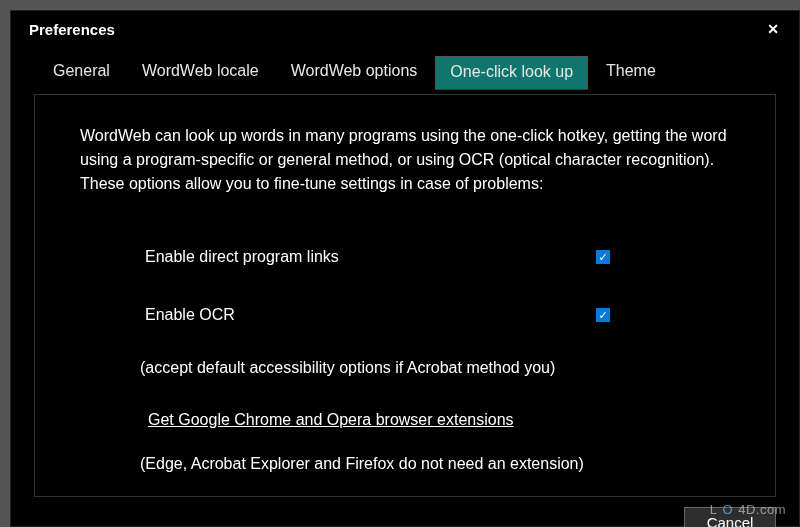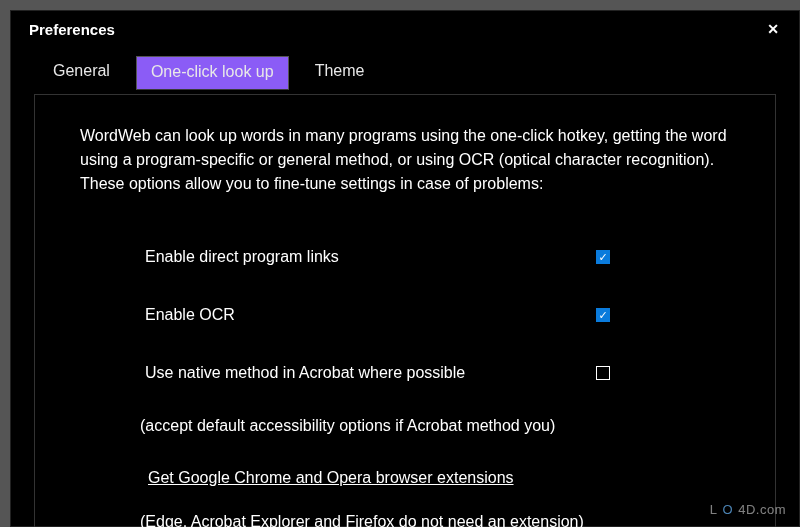--- a/index.html
+++ b/index.html
@@ -33,33 +33,33 @@
     display: flex; align-items: center; justify-content: center;
     font-size: 14px;
     line-height: 1;
     cursor: pointer;
   }
   .tabs-wrap {
     padding: 8px 18px 0 18px;
   }
   .tabs {
     display: flex;
-    gap: 12px;
+    gap: 4px;
     border-bottom: 1px solid #333333;
   }
   .tab {
     padding: 6px 14px 8px 14px;
     font-size: 16px;
     color: #e8e8e8;
     cursor: pointer;
     position: relative;
     top: 1px;
   }
   .tab.active {
-    background: #8b5cf6;
+    background: #0f766e;
     border: 1px solid #555555;
     border-bottom: 1px solid #3a3a3a;
   }
   .panel {
     margin: 0 18px 10px 18px;
     border: 1px solid #333333;
     border-top: none;
     flex: 1 1 auto;
     padding: 24px 40px 10px 40px;
     font-size: 16px;
@@ -118,44 +118,42 @@
 <div class="window">
 
   <div class="titlebar">
     <span>Preferences</span>
     <span class="close">✕</span>
   </div>
 
   <div class="tabs-wrap">
     <div class="tabs">
       <div class="tab">General</div>
+      <div class="tab">WordWeb locale</div>
+      <div class="tab">WordWeb options</div>
       <div class="tab active">One-click look up</div>
       <div class="tab">Theme</div>
     </div>
   </div>
 
   <div class="panel">
     <p class="desc">WordWeb can look up words in many programs using the one-click hotkey, getting the word using a program-specific or general method, or using OCR (optical character recognition). These options allow you to fine-tune settings in case of problems:</p>
 
     <div class="opts">
 
       <div class="opt-row">
         <span>Enable direct program links</span>
         <span class="checkbox checked">✓</span>
       </div>
 
       <div class="opt-row">
         <span>Enable OCR</span>
         <span class="checkbox checked">✓</span>
       </div>
 
-      <div class="opt-row">
-        <span>Use native method in Acrobat where possible</span>
-        <span class="checkbox"></span>
-      </div>
 
       <p class="note">(accept default accessibility options if Acrobat method you)</p>
 
       <span class="link">Get Google Chrome and Opera browser extensions</span>
 
       <p>(Edge, Acrobat Explorer and Firefox do not need an extension)</p>
     </div>
   </div>
 
   <div class="buttons">

